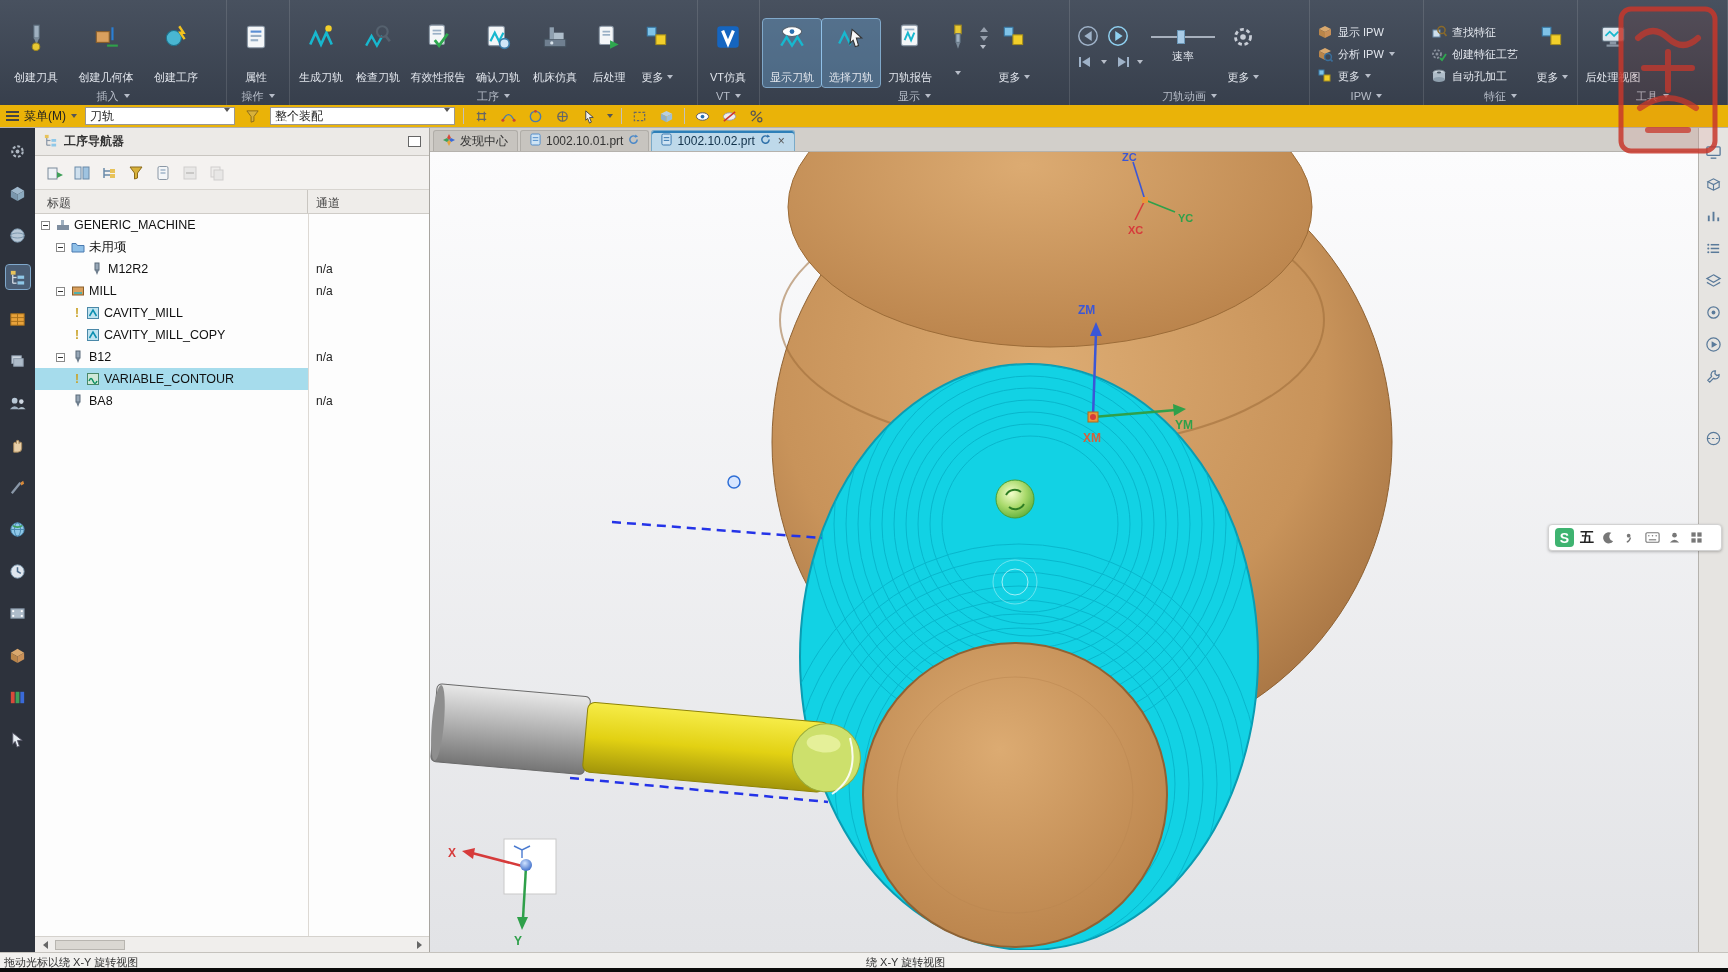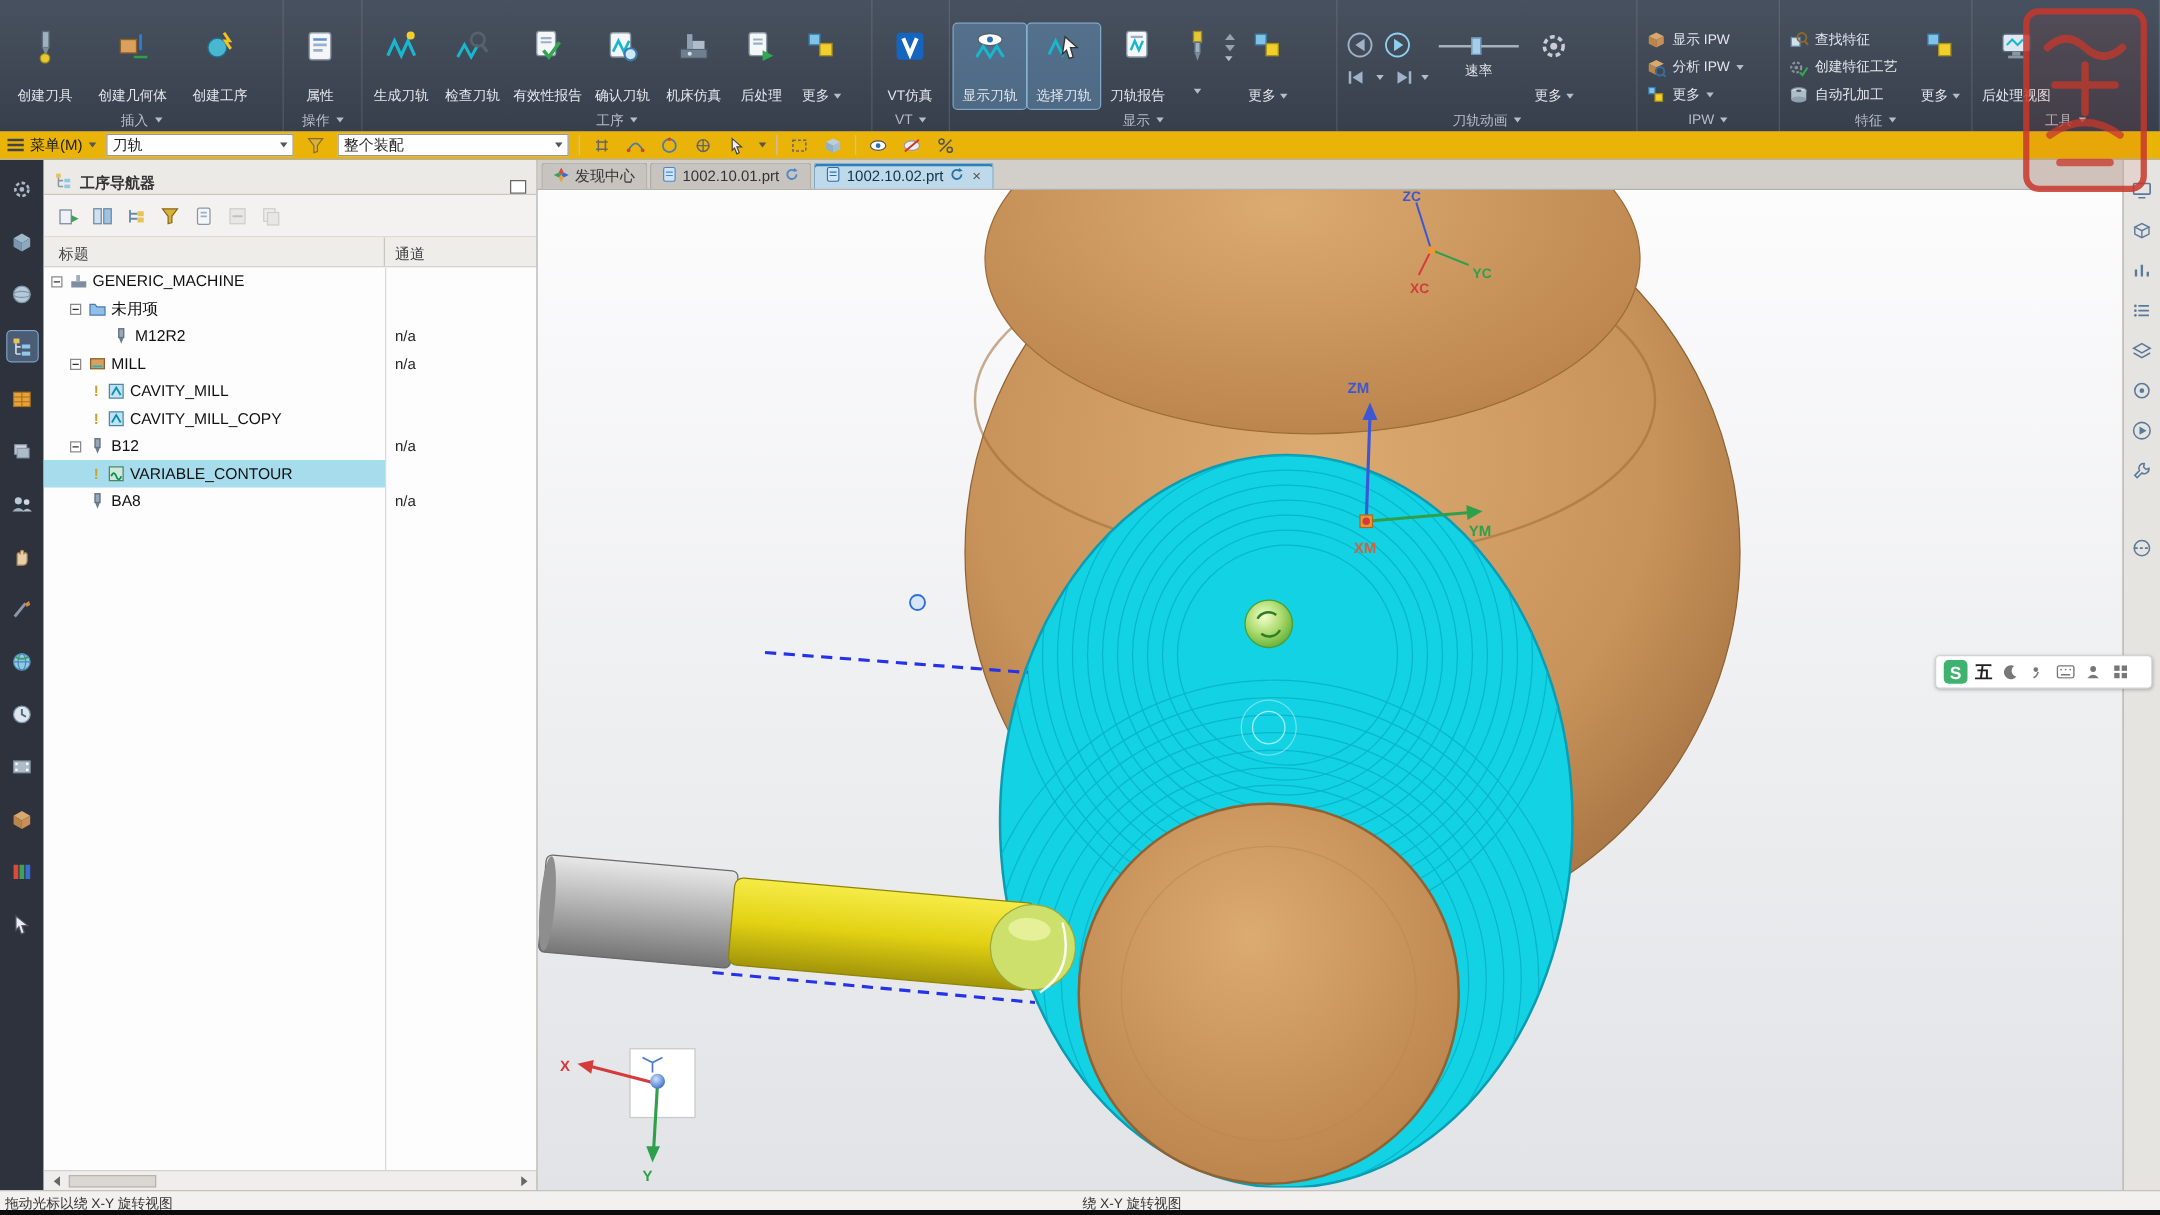--- a/index.html
+++ b/index.html
@@ -29,33 +29,33 @@
   .slider{width:64px;height:16px;position:relative}
   .slider .track{position:absolute;left:0;right:0;top:7px;height:2px;background:#a7b0bd}
   .slider .thumb{position:absolute;left:26px;top:1px;width:8px;height:14px;background:#a9cce8;border:1px solid #6b97b8}
   .slabel{font-size:11px;color:#dfe3ea}
 
   
   .menubar{position:absolute;left:0;top:105px;width:1728px;height:23px;background:#eab308;border-bottom:1px solid #b5b2ad;display:flex;align-items:center;font-size:12px;color:#222;gap:8px;padding:0 6px;z-index:4}
   .hamb{width:13px;height:10px;border-top:2px solid #444;border-bottom:2px solid #444;position:relative}
   .hamb::after{content:"";position:absolute;left:0;right:0;top:2px;height:2px;background:#444}
   .mitem{display:flex;align-items:center;gap:5px}
-  .combo{height:18px;background:#fff;border:1px solid #9a9792;display:flex;align-items:center;justify-content:space-between;padding:0 4px;font-size:12px}
+  .combo{height:18px;background:#fff;border:1px solid #9a9792;display:flex;justify-content:space-between;padding:0 4px;font-size:12px}
   .combo .chev{border-top-color:#555}
   .mico{width:19px;height:19px;display:flex;align-items:center;justify-content:center}
   .msep{width:1px;height:16px;background:#c4c1bc}
 
   
   .leftstrip{position:absolute;left:0;top:128px;width:35px;height:824px;background:#2d323c;display:flex;flex-direction:column;align-items:center;padding-top:11px;gap:18px;z-index:3}
   .lsbtn{width:24px;height:24px;display:flex;align-items:center;justify-content:center;border-radius:3px}
   .lsbtn.active{background:#4a5d74;outline:1px solid #7fa8cc}
 
   
   .navpanel{position:absolute;left:35px;top:128px;width:395px;height:824px;background:#fdfdfd;border-right:1px solid #a8a5a0;display:flex;flex-direction:column;z-index:3}
-  .navhead{height:28px;background:#eceae7;display:flex;align-items:flex-end;padding:0 8px;gap:6px;border-bottom:1px solid #c9c6c1;font-size:12px;font-weight:bold;color:#333}
+  .navhead{height:28px;background:#eceae7;display:flex;align-items:center;padding:0 8px;gap:6px;border-bottom:1px solid #c9c6c1;font-size:12px;font-weight:bold;color:#333}
   .winbtn{margin-left:auto;width:13px;height:11px;border:1px solid #666;background:#fff}
   .navtools{height:34px;display:flex;align-items:center;gap:7px;padding:0 10px;background:#f4f2f0;border-bottom:1px solid #d8d5d0}
   .ntbtn{width:20px;height:20px;display:flex;align-items:center;justify-content:center;border-radius:2px}
   .ntbtn.dis{opacity:.4}
   .colhead{height:24px;display:flex;background:#efedea;border-bottom:1px solid #cfccc7;font-size:12px;color:#444}
   .colhead .c1{width:273px;padding:5px 0 0 12px;border-right:1px solid #c9c6c1}
   .colhead .c2{flex:1;padding:5px 0 0 8px}
   .tbody{flex:1;position:relative;background:#fdfdfd;overflow:hidden}
   .vdiv{position:absolute;left:273px;top:0;bottom:0;width:1px;background:#ddd9d4}
   .trow{height:22px;display:flex;align-items:center;font-size:12.5px;color:#111;position:relative}

